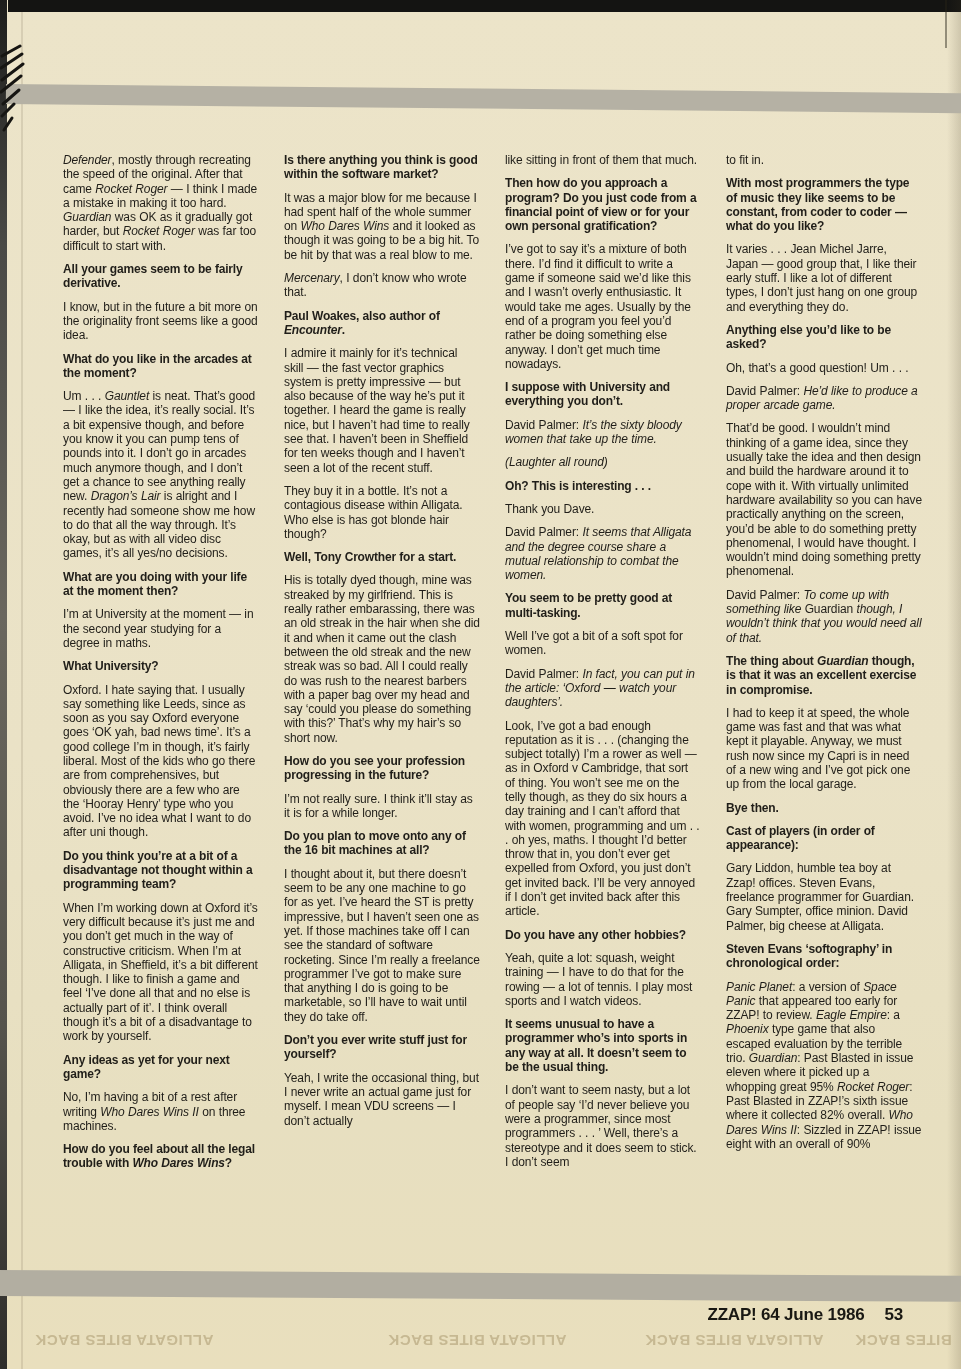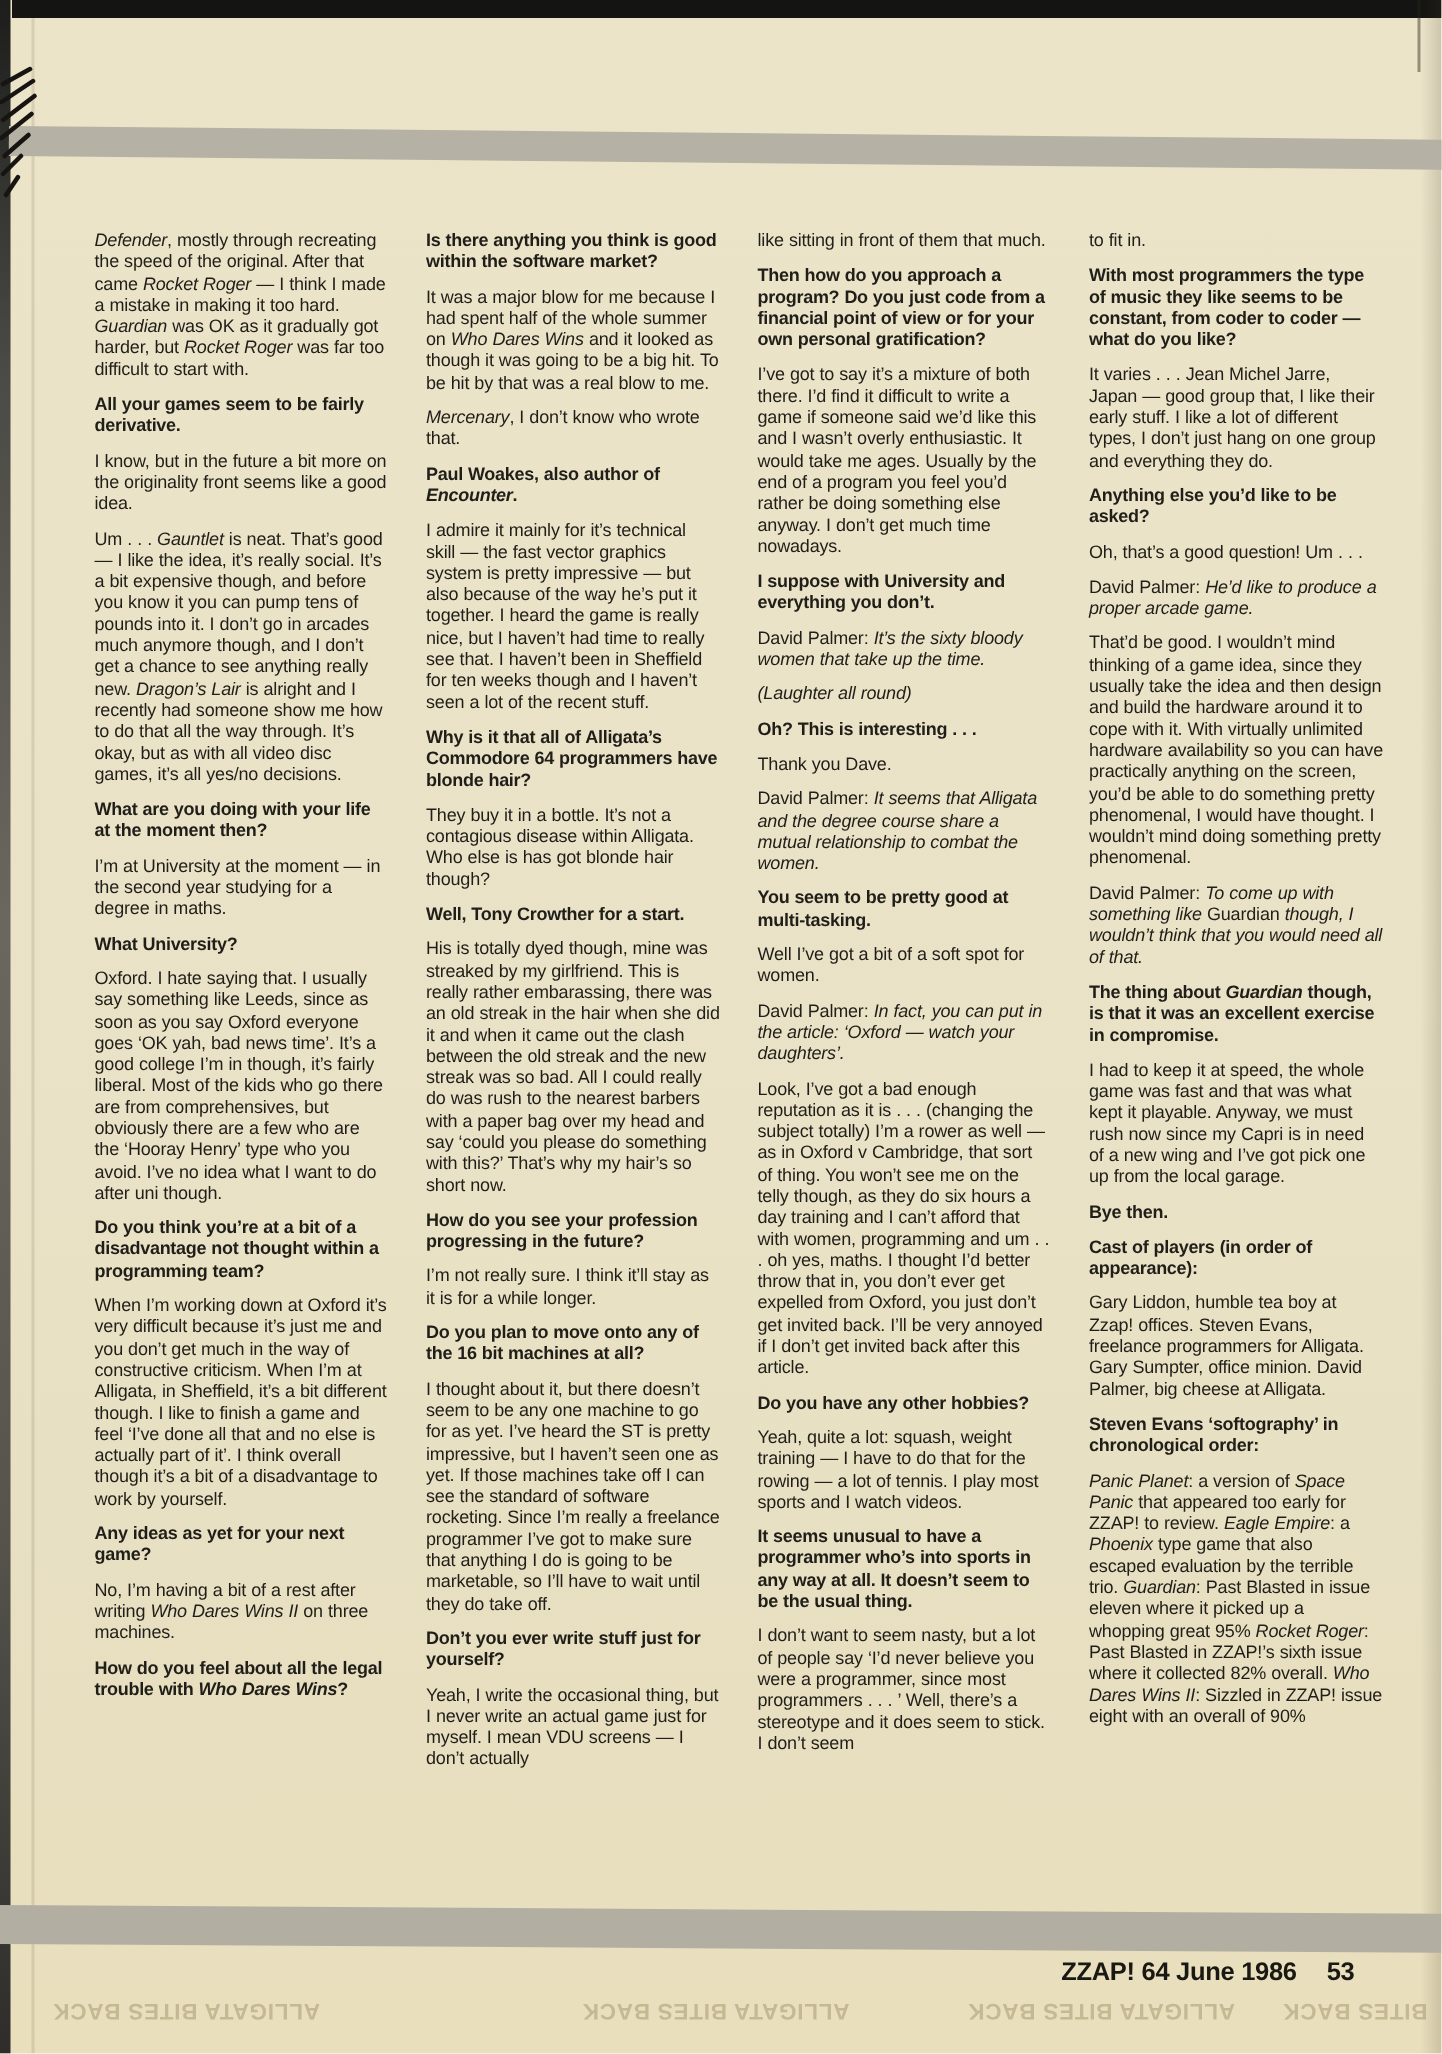--- a/index.html
+++ b/index.html
@@ -59,38 +59,38 @@
     <path d="M2 74 L14 62"></path>
     <path d="M4 88 L12 76"></path>
   </g>
 </svg>
 
 <div class="content">
   <div class="col">
       <p class="blk a"><span class="it">Defender</span><span>, mostly through recreating the speed of the original. After that came </span><span class="it">Rocket Roger</span><span> — I think I made a mistake in making it too hard. </span><span class="it">Guardian</span><span> was OK as it gradually got harder, but </span><span class="it">Rocket Roger</span><span> was far too difficult to start with.</span></p>
       <p class="blk q"><span>All your games seem to be fairly derivative.</span></p>
       <p class="blk a gap"><span>I know, but in the future a bit more on the originality front seems like a good idea.</span></p>
+      <p class="blk q"><span>What do you like in the arcades at the moment?</span></p>
       <p class="blk a"><span>Um . . . </span><span class="it">Gauntlet</span><span> is neat. That’s good — I like the idea, it’s really social. It’s a bit expensive though, and before you know it you can pump tens of pounds into it. I don’t go in arcades much anymore though, and I don’t get a chance to see anything really new. </span><span class="it">Dragon’s Lair</span><span> is alright and I recently had someone show me how to do that all the way through. It’s okay, but as with all video disc games, it’s all yes/no decisions.</span></p>
       <p class="blk q"><span>What are you doing with your life at the moment then?</span></p>
       <p class="blk a"><span>I’m at University at the moment — in the second year studying for a degree in maths.</span></p>
       <p class="blk q"><span>What University?</span></p>
       <p class="blk a"><span>Oxford. I hate saying that. I usually say something like Leeds, since as soon as you say Oxford everyone goes ‘OK yah, bad news time’. It’s a good college I’m in though, it’s fairly liberal. Most of the kids who go there are from comprehensives, but obviously there are a few who are the ‘Hooray Henry’ type who you avoid. I’ve no idea what I want to do after uni though.</span></p>
       <p class="blk q"><span>Do you think you’re at a bit of a disadvantage not thought within a programming team?</span></p>
       <p class="blk a"><span>When I’m working down at Oxford it’s very difficult because it’s just me and you don’t get much in the way of constructive criticism. When I’m at Alligata, in Sheffield, it’s a bit different though. I like to finish a game and feel ‘I’ve done all that and no else is actually part of it’. I think overall though it’s a bit of a disadvantage to work by yourself.</span></p>
       <p class="blk q"><span>Any ideas as yet for your next game?</span></p>
       <p class="blk a"><span>No, I’m having a bit of a rest after writing </span><span class="it">Who Dares Wins II</span><span> on three machines.</span></p>
       <p class="blk q gap"><span>How do you feel about all the legal trouble with </span><span class="it">Who Dares Wins</span><span>?</span></p>
     </div>
   <div class="col">
       <p class="blk q"><span>Is there anything you think is good within the software market?</span></p>
       <p class="blk a"><span>It was a major blow for me because I had spent half of the whole summer on </span><span class="it">Who Dares Wins</span><span> and it looked as though it was going to be a big hit. To be hit by that was a real blow to me.</span></p>
       <p class="blk a"><span class="it">Mercenary</span><span>, I don’t know who wrote that.</span></p>
       <p class="blk q"><span>Paul Woakes, also author of </span><span class="it">Encounter</span><span>.</span></p>
       <p class="blk a"><span>I admire it mainly for it’s technical skill — the fast vector graphics system is pretty impressive — but also because of the way he’s put it together. I heard the game is really nice, but I haven’t had time to really see that. I haven’t been in Sheffield for ten weeks though and I haven’t seen a lot of the recent stuff.</span></p>
-      <p class="blk q"><span>Why is it that all of Alligata’s Commodore 64 programmers have blonde hair?</span></p>
       <p class="blk a"><span>They buy it in a bottle. It’s not a contagious disease within Alligata. Who else is has got blonde hair though?</span></p>
       <p class="blk q"><span>Well, Tony Crowther for a start.</span></p>
       <p class="blk a"><span>His is totally dyed though, mine was streaked by my girlfriend. This is really rather embarassing, there was an old streak in the hair when she did it and when it came out the clash between the old streak and the new streak was so bad. All I could really do was rush to the nearest barbers with a paper bag over my head and say ‘could you please do something with this?’ That’s why my hair’s so short now.</span></p>
       <p class="blk q"><span>How do you see your profession progressing in the future?</span></p>
       <p class="blk a"><span>I’m not really sure. I think it’ll stay as it is for a while longer.</span></p>
       <p class="blk q"><span>Do you plan to move onto any of the 16 bit machines at all?</span></p>
       <p class="blk a"><span>I thought about it, but there doesn’t seem to be any one machine to go for as yet. I’ve heard the ST is pretty impressive, but I haven’t seen one as yet. If those machines take off I can see the standard of software rocketing. Since I’m really a freelance programmer I’ve got to make sure that anything I do is going to be marketable, so I’ll have to wait until they do take off.</span></p>
       <p class="blk q"><span>Don’t you ever write stuff just for yourself?</span></p>
       <p class="blk a"><span>Yeah, I write the occasional thing, but I never write an actual game just for myself. I mean VDU screens — I don’t actually</span></p>
     </div>
@@ -119,21 +119,21 @@
       <p class="blk a"><span>It varies . . . Jean Michel Jarre, Japan — good group that, I like their early stuff. I like a lot of different types, I don’t just hang on one group and everything they do.</span></p>
       <p class="blk q"><span>Anything else you’d like to be asked?</span></p>
       <p class="blk a"><span>Oh, that’s a good question! Um . . .</span></p>
       <p class="blk a"><span>David Palmer: </span><span class="it">He’d like to produce a proper arcade game.</span></p>
       <p class="blk a"><span>That’d be good. I wouldn’t mind thinking of a game idea, since they usually take the idea and then design and build the hardware around it to cope with it. With virtually unlimited hardware availability so you can have practically anything on the screen, you’d be able to do something pretty phenomenal, I would have thought. I wouldn’t mind doing something pretty phenomenal.</span></p>
       <p class="blk a"><span>David Palmer: </span><span class="it">To come up with something like </span><span>Guardian</span><span class="it"> though, I wouldn’t think that you would need all of that.</span></p>
       <p class="blk q"><span>The thing about </span><span class="it">Guardian</span><span> though, is that it was an excellent exercise in compromise.</span></p>
       <p class="blk a gap"><span>I had to keep it at speed, the whole game was fast and that was what kept it playable. Anyway, we must rush now since my Capri is in need of a new wing and I’ve got pick one up from the local garage.</span></p>
       <p class="blk q"><span>Bye then.</span></p>
       <p class="blk q"><span>Cast of players (in order of appearance):</span></p>
-      <p class="blk a"><span class="bd">Gary Liddon</span><span>, humble tea boy at Zzap! offices. </span><span class="bd">Steven Evans</span><span>, freelance programmers for Alligata. </span><span class="bd">Gary Sumpter</span><span>, office minion. </span><span class="bd">David Palmer</span><span>, big cheese at Alligata.</span></p>
+      <p class="blk a"><span class="bd">Gary Liddon</span><span>, humble tea boy at Zzap! offices. </span><span class="bd">Steven Evans</span><span>, freelance programmer for Guardian. </span><span class="bd">Gary Sumpter</span><span>, office minion. </span><span class="bd">David Palmer</span><span>, big cheese at Alligata.</span></p>
       <p class="blk q"><span>Steven Evans ‘softography’ in chronological order:</span></p>
       <p class="blk a"><span class="it">Panic Planet</span><span>: a version of </span><span class="it">Space Panic</span><span> that appeared too early for ZZAP! to review. </span><span class="it">Eagle Empire</span><span>: a </span><span class="it">Phoenix</span><span> type game that also escaped evaluation by the terrible trio. </span><span class="it">Guardian</span><span>: Past Blasted in issue eleven where it picked up a whopping great 95% </span><span class="it">Rocket Roger</span><span>: Past Blasted in ZZAP!’s sixth issue where it collected 82% overall. </span><span class="it">Who Dares Wins II</span><span>: Sizzled in ZZAP! issue eight with an overall of 90%</span></p>
     </div>
 </div>
 
 <div class="footer">
   <span>ZZAP! 64  June 1986</span><span class="pagenum">53</span>
 </div>
 
 <div class="ghost" style="left:35px;top:1332px;">ALLIGATA BITES BACK</div>

